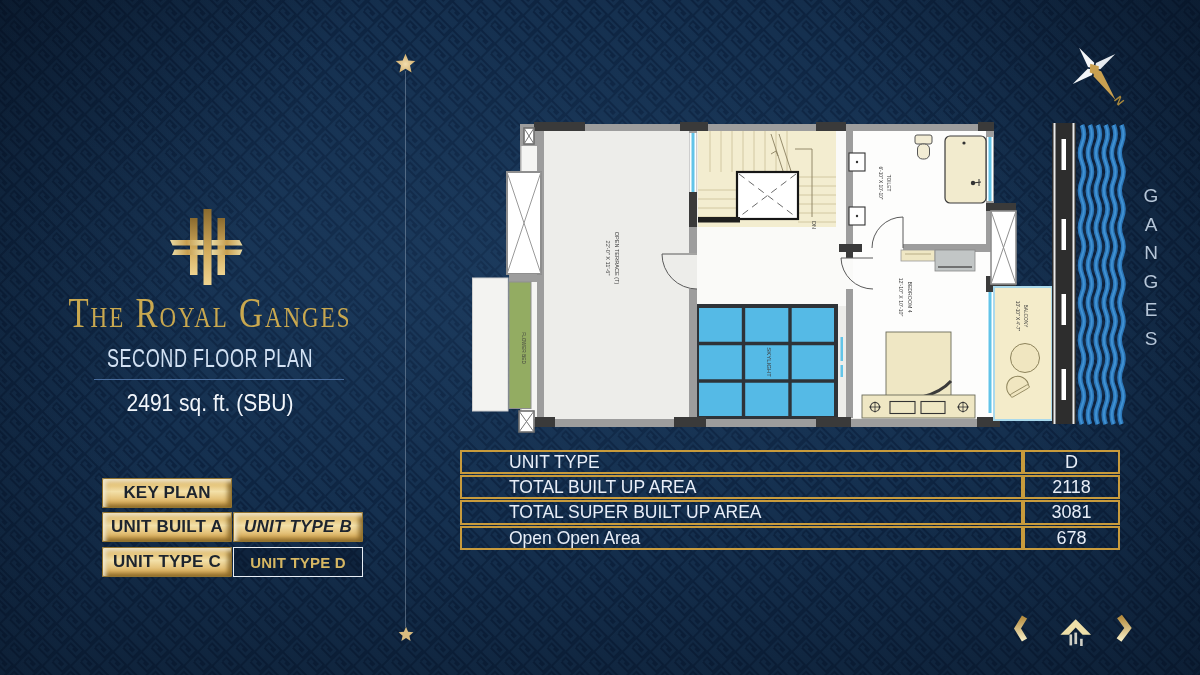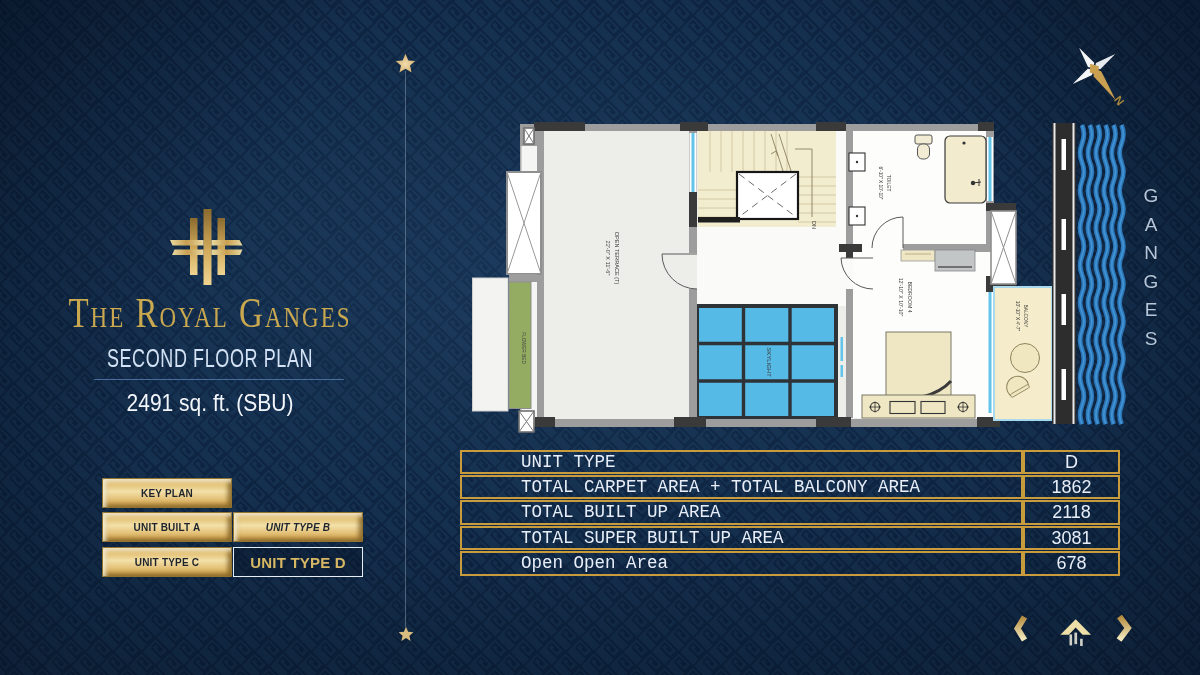--- a/index.html
+++ b/index.html
@@ -17,33 +17,33 @@
          font-family:"Liberation Serif",serif;font-variant:small-caps;
          font-size:33px;letter-spacing:2px;color:#c9a84f;white-space:nowrap;}
   #sub{position:absolute;left:0;top:344px;transform:scaleY(1.42);transform-origin:50% 0;width:420px;text-align:center;
        font-size:18px;letter-spacing:0.6px;color:#d3e2f4;}
   #divider{position:absolute;left:94px;top:379px;width:250px;height:1px;background:#4a6d9e;}
   #area{position:absolute;left:0;top:389px;transform:scaleY(1.15);transform-origin:50% 0;width:420px;text-align:center;
         font-size:21px;color:#f2f6fb;}
   
   .btn{position:absolute;width:130px;height:30px;box-sizing:border-box;
        display:flex;align-items:center;justify-content:center;
-       font-size:10px;font-weight:bold;color:#1d242e;letter-spacing:0.2px;border-radius:2px;
+       font-size:17px;font-weight:bold;color:#1d242e;letter-spacing:0.2px;border-radius:2px;
        background:linear-gradient(180deg,#bf964c 0%,#e2bf72 20%,#f3e0a8 45%,#ddb362 82%,#bd954a 100%);
        box-shadow:inset 0 0 0 1px #93742f, inset 4px 4px 4px rgba(255,252,235,0.8), inset -4px -4px 4px rgba(110,78,20,0.55),
                   inset 6px 0 5px -2px rgba(120,85,20,0.30), inset -6px 0 5px -2px rgba(120,85,20,0.35);}
   .btnD{position:absolute;width:130px;height:30px;box-sizing:border-box;
        display:flex;align-items:center;justify-content:center;
        font-size:15px;font-weight:bold;color:#d6b763;letter-spacing:0.2px;
        background:rgba(8,18,34,0.30);border:1.5px solid #e8eef5;}
   
   #tbl{position:absolute;left:460px;top:450px;width:660px;border-collapse:separate;border-spacing:0 1.5px;margin-top:-1.5px;}
   #tbl td{border:2px solid #c89b3c;color:#e8eef8;font-size:17.5px;line-height:20.4px;
           height:20.4px;padding:0;}
-  #tbl td.l{padding-left:59px;font-family:Liberation Mono, monospace;}
+  #tbl td.l{padding-left:47px;}
   #tbl td.v{width:93px;text-align:center;font-size:18px;}
   
   #ganges{position:absolute;left:1138px;top:182px;width:26px;text-align:center;
           color:#b6c6d8;font-size:19px;line-height:28.6px;letter-spacing:0;}
 </style>
 </head>
 <body>
 <svg id="bg" xmlns="http://www.w3.org/2000/svg" width="1200" height="675">
   <defs>
     <pattern id="fret" width="40" height="40" patternUnits="userSpaceOnUse" patternTransform="rotate(45 0 0) scale(0.5)">
@@ -305,24 +305,20 @@
 
 <div id="ganges">G<br>A<br>N<br>G<br>E<br>S</div>
 
 <table id="tbl" cellspacing="0">
   <tbody>
       <tr>
         <td class="l">UNIT TYPE</td>
         <td class="v">D</td>
       </tr>
   <tr>
-        <td class="l">TOTAL CARPET AREA + TOTAL BALCONY AREA</td>
-        <td class="v">1862</td>
-      </tr>
-  <tr>
         <td class="l">TOTAL BUILT UP AREA</td>
         <td class="v">2118</td>
       </tr>
   <tr>
         <td class="l">TOTAL SUPER BUILT UP AREA</td>
         <td class="v">3081</td>
       </tr>
   <tr>
         <td class="l">Open Open Area</td>
         <td class="v">678</td>

